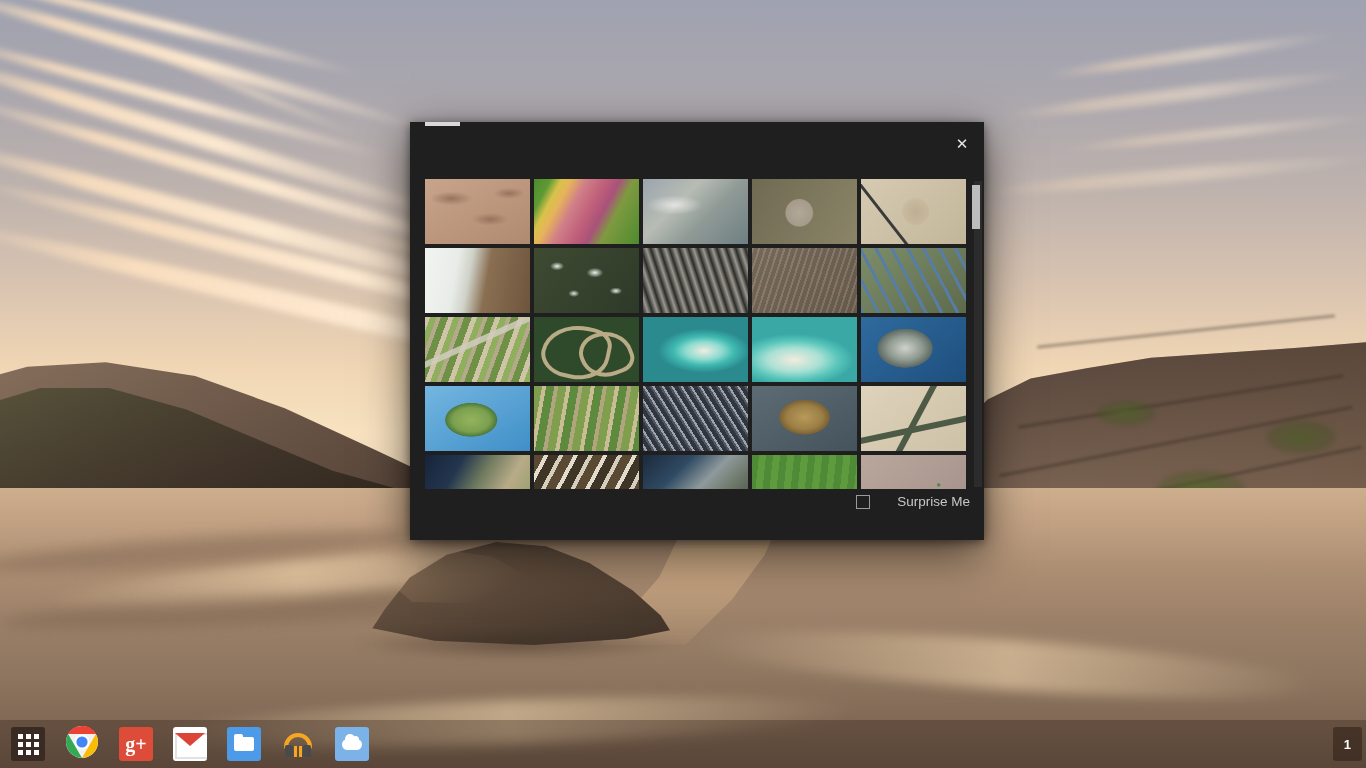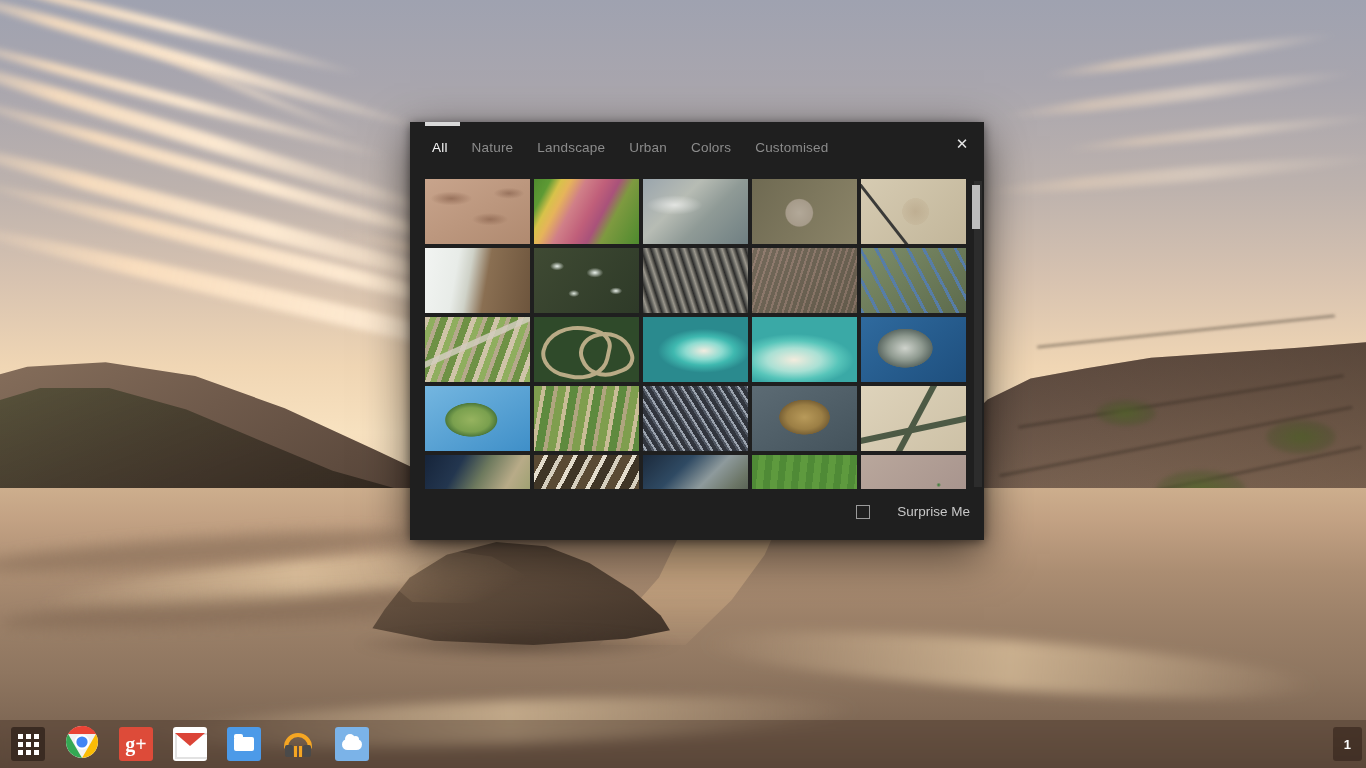--- a/index.html
+++ b/index.html
@@ -204,21 +204,21 @@
     position:absolute; left:15px; top:0; width:545px;
     display:grid; grid-template-columns:repeat(5,105px); gap:4px;
   }
   .thumb { width:105px; height:65px; cursor:pointer; position:relative; overflow:hidden; background:#444; }
 
   #scroll-track { position:absolute; right:2px; top:2px; width:8px; height:306px; background:rgba(255,255,255,.06); }
   #scroll-thumb { position:absolute; right:2px; top:4px; width:8px; height:44px; background:#bdbdbd; cursor:pointer; }
 
   #picker-footer { position:absolute; left:0; bottom:0; width:574px; height:52px; }
   #surprise-wrap {
-    position:absolute; right:14px; top:16px; display:flex; align-items:center; gap:27px; cursor:pointer;
+    position:absolute; right:14px; top:6px; display:flex; align-items:center; gap:27px; cursor:pointer;
   }
   #surprise-box { width:14px; height:14px; border:1px solid #9a9a9a; background:transparent; }
   #surprise-label { color:#c8c8c8; font-size:13.5px; }
 
   
   .t-desert    { background:
       radial-gradient(ellipse 30px 10px at 25% 30%, rgba(120,80,60,.55), transparent 70%),
       radial-gradient(ellipse 26px 9px at 62% 62%, rgba(120,80,60,.5), transparent 70%),
       radial-gradient(ellipse 22px 8px at 80% 22%, rgba(110,72,54,.45), transparent 70%),
       linear-gradient(150deg,#c8a48c,#b08a70); }
@@ -357,28 +357,20 @@
   <div class="rock-shadow"></div>
 </div>
 
 <div id="picker">
 
   <div id="progress-track">
     <div id="progress-bar"></div>
   </div>
 
   <div id="picker-header">
-    <div id="tabs">
-      <div class="tab active">All</div>
-      <div class="tab">Nature</div>
-      <div class="tab">Landscape</div>
-      <div class="tab">Urban</div>
-      <div class="tab">Colors</div>
-      <div class="tab">Customised</div>
-    </div>
     <div id="close-btn">✕</div>
   </div>
 
   <div id="grid-area">
     <div id="grid">
         <div class="thumb t-desert"></div>
         <div class="thumb t-fields-pink"></div>
         <div class="thumb t-icefloe"></div>
         <div class="thumb t-crater"></div>
         <div class="thumb t-circles"></div>

